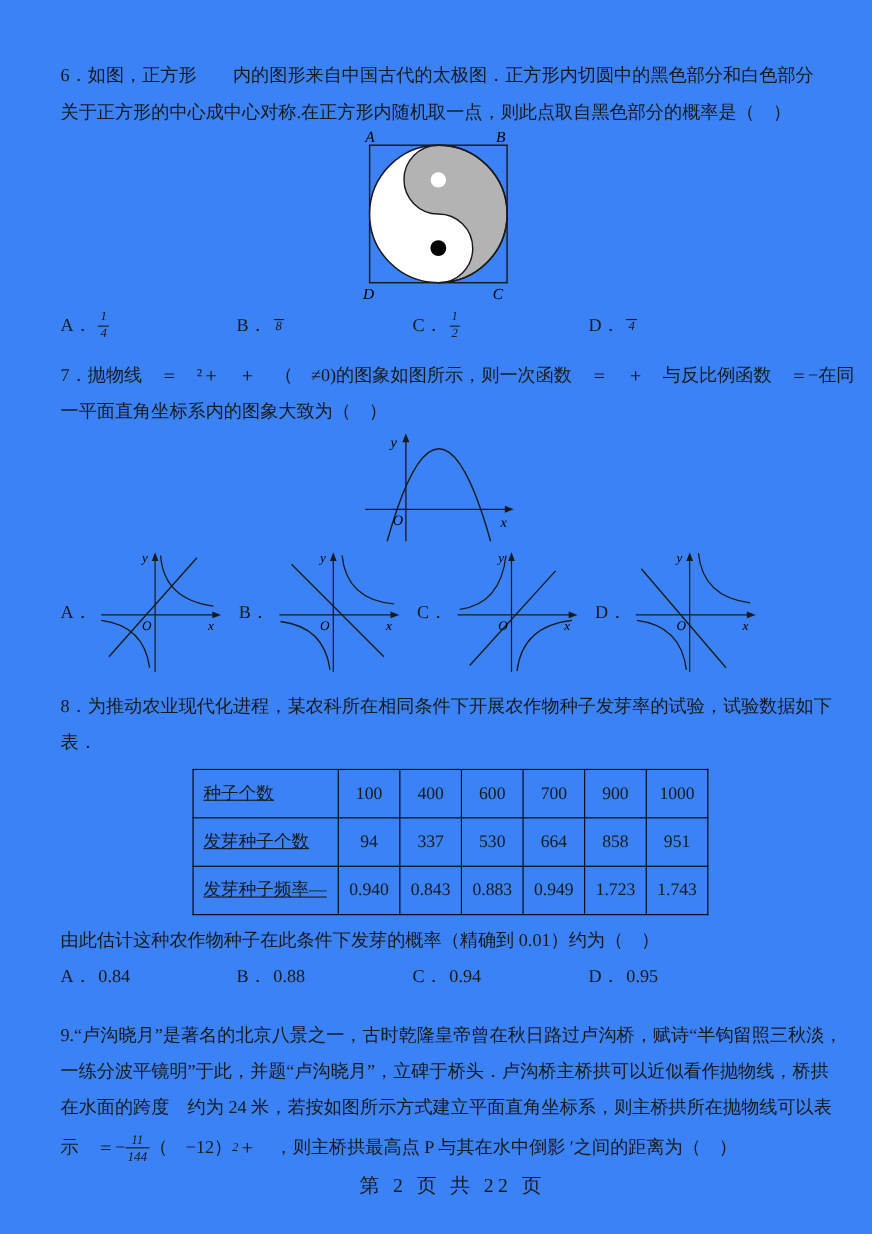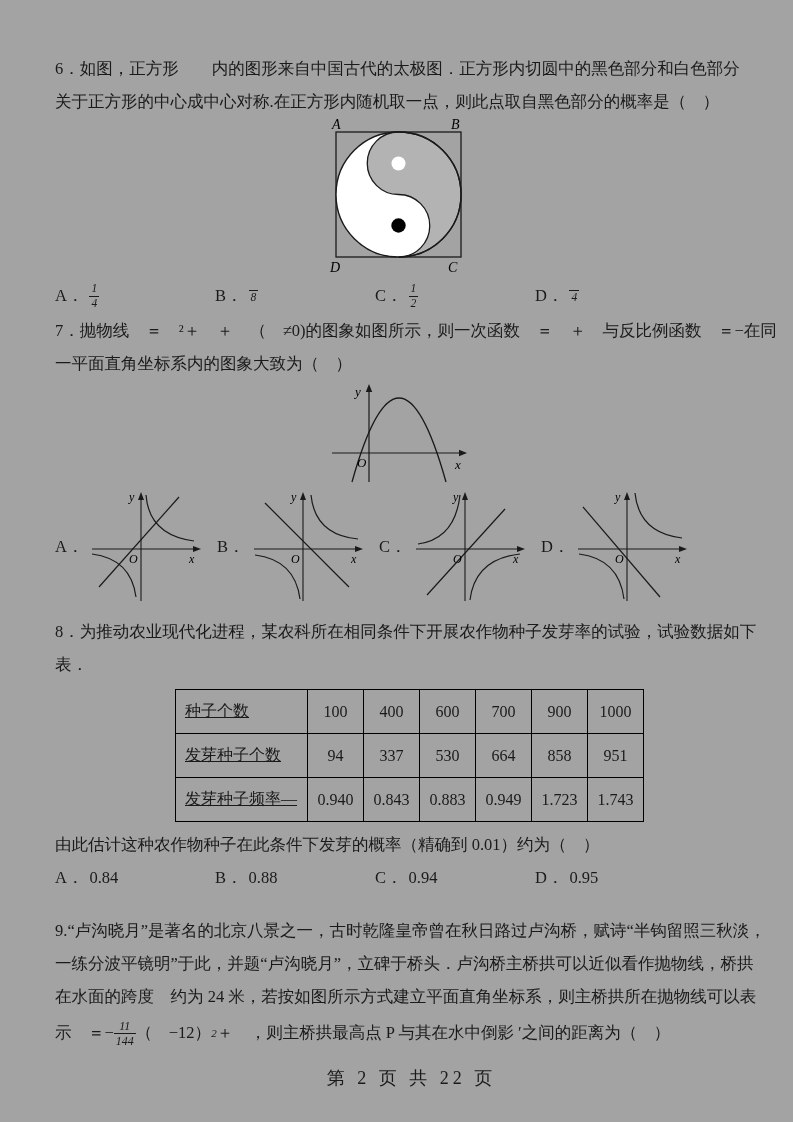--- a/index.html
+++ b/index.html
@@ -1,20 +1,20 @@
 <!DOCTYPE html>
 <html><head>
 <meta charset="utf-8">
 <style>
   * { margin:0; padding:0; box-sizing:border-box; }
   html,body { background:#ffffff; }
   .page {
     position:relative;
     width:793px; height:1122px;
-    background:#a3a3a3;
+    background:#3b82f6;
     font-family:"Liberation Serif","DejaVu Serif",serif;
     color:#1a1a1a;
     overflow:hidden;
   }
   .content { padding:52px 50px 0 55px; }
   .para { font-size:16.5px; line-height:33px; }
   .para .tline { display:block; white-space:nowrap; }
   .fig { display:block; margin:0 auto; }
   .figwrap { text-align:center; }
   .opt-row { display:flex; margin-top:4px; height:36px; align-items:center; }
@@ -98,21 +98,21 @@
       </div>
       <div class="opt">
         <span class="opt-letter">D．</span>
         <span class="frac">
           <span class="num"></span>
           <span class="den">4</span>
         </span>
       </div>
     </div>
 
-    <div class="para" style="">
+    <div class="para" style="margin-top:10px;">
       <span class="tline">7．抛物线　＝　²＋　＋　（　≠0)的图象如图所示，则一次函数　＝　＋　与反比例函数　＝−在同</span>
       <span class="tline">一平面直角坐标系内的图象大致为（　）</span>
     </div>
 
     <div class="figwrap">
       <svg class="fig" width="150" height="105" viewBox="0 0 150 105">
         <line x1="8" y1="73" x2="136" y2="73" stroke="#1a1a1a" stroke-width="1.2"></line>
         <polygon points="135,69.8 143,73 135,76.2" fill="#1a1a1a"></polygon>
         <line x1="45" y1="102" x2="45" y2="11" stroke="#1a1a1a" stroke-width="1.2"></line>
         <polygon points="41.8,12 45, 4 48.2,12" fill="#1a1a1a"></polygon>

